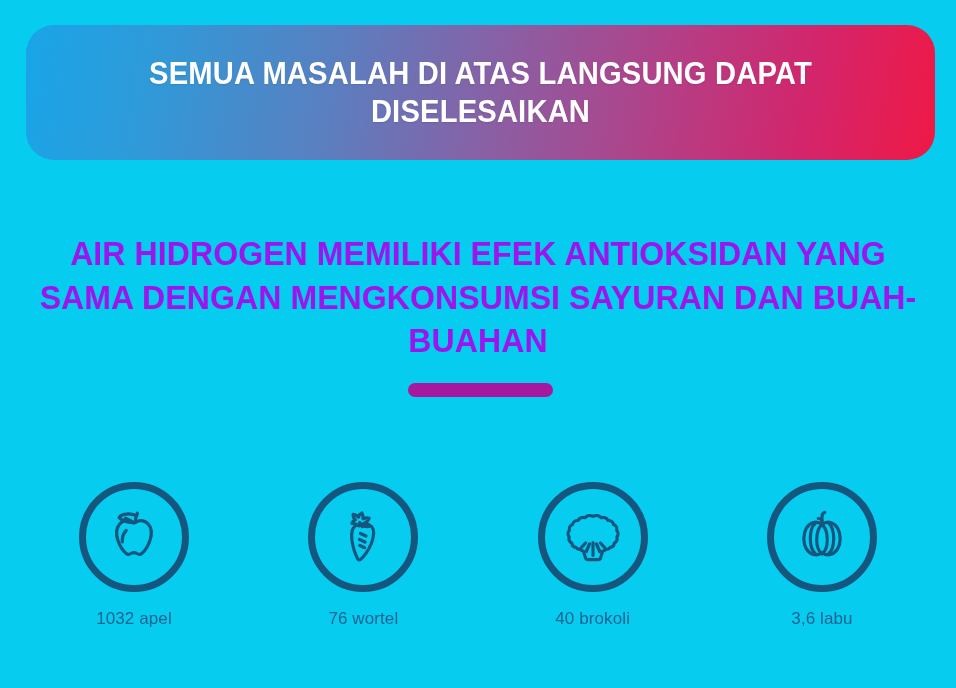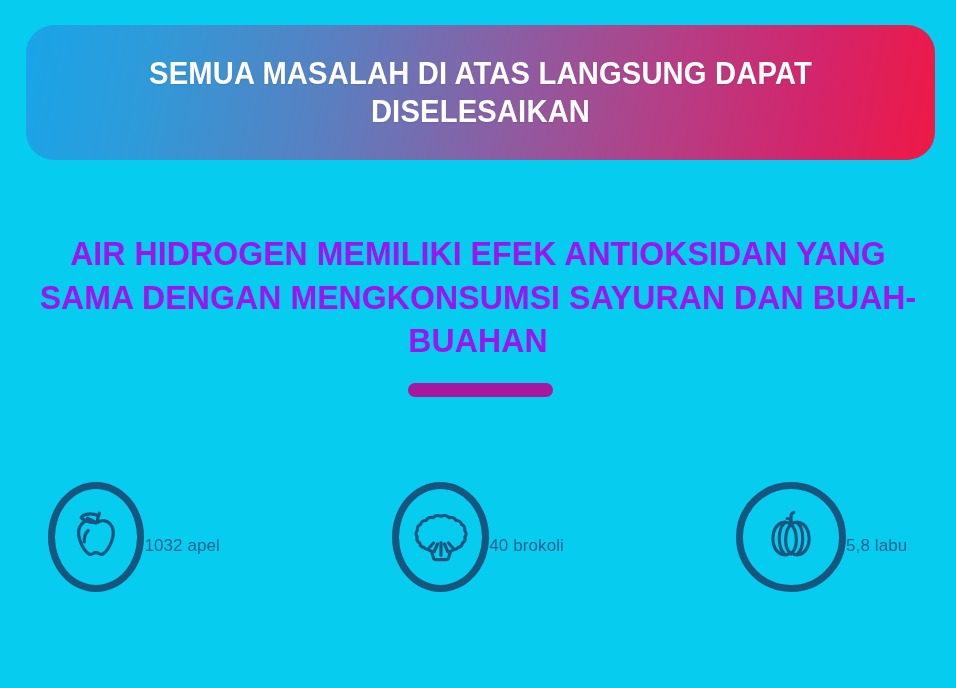--- a/index.html
+++ b/index.html
@@ -80,21 +80,21 @@
     left: 48px;
     top: 482px;
     width: 860px;
     display: flex;
     justify-content: space-between;
     align-items: flex-start;
   }
   .icon-item {
     width: 172px;
     display: flex;
-    flex-direction: row;
+    flex-direction: column;
     align-items: center;
   }
   .icon-circle {
     width: 110px;
     height: 110px;
     border-radius: 50%;
     border: 7px solid #15567f;
     box-sizing: border-box;
     display: flex;
     align-items: center;
@@ -134,20 +134,35 @@
           <path d="M39.6 15.5c-3.5-1.3-8.4-2.1-12.4-1.1-2.6.6-4.3 1.9-5 3.3 2.6 2.3 7.3 4.2 11.5 4.7 2.5.3 4.6.1 6-.5"></path>
           <path d="M28.5 18.2c2.6 1.2 5.6 2.6 8.4 4.4"></path>
           <path d="M29.2 30.5c-2.6 2.6-4.2 7-3.9 11.5"></path>
         </svg>
       </span>
     </div>
     <div class="icon-label">1032 apel</div>
   </div>
 
 
+  <div class="icon-item">
+    <div class="icon-circle">
+      <span>
+        <svg width="74" height="74" viewBox="0 0 74 74" fill="none" stroke="#15567f" stroke-width="3.2" stroke-linecap="round" stroke-linejoin="round">
+          <path d="M32.5 25.5c4.2-3 10-2.3 13.2 1.3 1.6 1.8 2.1 3.8 2 6.2-.4 6.4-3.2 14-7.8 20.4-1.8 2.5-3.6 4.6-5.2 6-1 .9-2.3.7-3-.5-1.1-1.9-2.3-4.7-3.3-7.8-2.3-7.3-3.4-15.2-2.2-20.5.5-2.1 1.6-3.6 3.3-4.8"></path>
+          <path d="M33.2 25.8c-2.4-1.6-5-2.6-7.4-2.4.6-1.8 2-3 3.6-3.6-1.6-1.4-2.4-3.4-2.2-5.4 2 .3 3.9 1.3 5.3 2.8.4-1.9 1.6-3.5 3.3-4.3 1.1 1.8 1.5 3.9 1.2 5.9 1.9-1.1 4.2-1.3 6.2-.5-.7 2-2.2 3.6-4.1 4.4 1.7.7 3 2 3.7 3.7-2.4.4-4.9.1-7.1-1"></path>
+          <path d="M33.6 22.5l2.6 4.2"></path>
+          <path d="M34.5 33.5l5.5 2.5"></path>
+          <path d="M33.5 39.5l5.5 2.5"></path>
+          <path d="M33.8 45.5l4.8 2.2"></path>
+        </svg>
+      </span>
+    </div>
+    <div class="icon-label">76 wortel</div>
+  </div>
 
   <div class="icon-item">
     <div class="icon-circle">
       <span>
         <svg width="74" height="74" viewBox="0 0 74 74" fill="none" stroke="#15567f" stroke-width="3.2" stroke-linecap="round" stroke-linejoin="round">
           <path d="M36.8 16.2c-2.6-1.3-5.9-.8-7.8 1.5-2.7-.9-5.7.3-7 2.8-2.6-.2-5 1.6-5.6 4.1-2.3.9-3.6 3.4-3 5.8-1.7 1.8-1.8 4.6-.2 6.5-.7 2.4.4 5 2.6 6.2.2 2.2 1.9 4 4.1 4.3 1 1.5 2.8 2.3 4.6 2 .7.9 1.7 1.5 2.9 1.6l2.2 7.1c.3 1 1.2 1.6 2.2 1.6h10.5c1 0 1.9-.6 2.2-1.6l2.2-7.1c1.2-.1 2.2-.7 2.9-1.6 1.8.3 3.6-.5 4.6-2 2.2-.3 3.9-2.1 4.1-4.3 2.2-1.2 3.3-3.8 2.6-6.2 1.6-1.9 1.5-4.7-.2-6.5.6-2.4-.7-4.9-3-5.8-.6-2.5-3-4.3-5.6-4.1-1.3-2.5-4.3-3.7-7-2.8-1.9-2.3-5.2-2.8-7.8-1.5z"></path>
           <path d="M37 42.5v13"></path>
           <path d="M33.5 44l-3.2 7.5"></path>
           <path d="M40.5 44l3.2 7.5"></path>
           <path d="M29.5 43l-4.5 5"></path>
@@ -164,16 +179,16 @@
         <svg width="74" height="74" viewBox="0 0 74 74" fill="none" stroke="#15567f" stroke-width="3.2" stroke-linecap="round" stroke-linejoin="round">
           <path d="M37 24.5c-2.4-2-5.6-2.8-8.6-2-5.8 1.5-9.6 8-9.6 16s3.8 14.5 9.6 16c3 .8 6.2 0 8.6-2 2.4 2 5.6 2.8 8.6 2 5.8-1.5 9.6-8 9.6-16s-3.8-14.5-9.6-16c-3-.8-6.2 0-8.6 2z"></path>
           <path d="M30.6 23c-3.3 2.7-5.3 8.5-5.3 15.5s2 12.8 5.3 15.5"></path>
           <path d="M43.4 23c3.3 2.7 5.3 8.5 5.3 15.5s-2 12.8-5.3 15.5"></path>
           <path d="M37 24.5c-3.3 2.7-5.3 8.5-5.3 15.5S33.7 51.3 37 54c3.3-2.7 5.3-7 5.3-14s-2-12.8-5.3-15.5z"></path>
           <path d="M37 24v-7.5c0-2 1-3.5 2.8-4.2"></path>
           <path d="M33.2 18.5c1.7 0 3.2.9 3.8 2.4"></path>
         </svg>
       </span>
     </div>
-    <div class="icon-label">5,8 labu</div>
+    <div class="icon-label">3,6 labu</div>
   </div>
 
 </div>
 
 </body></html>

